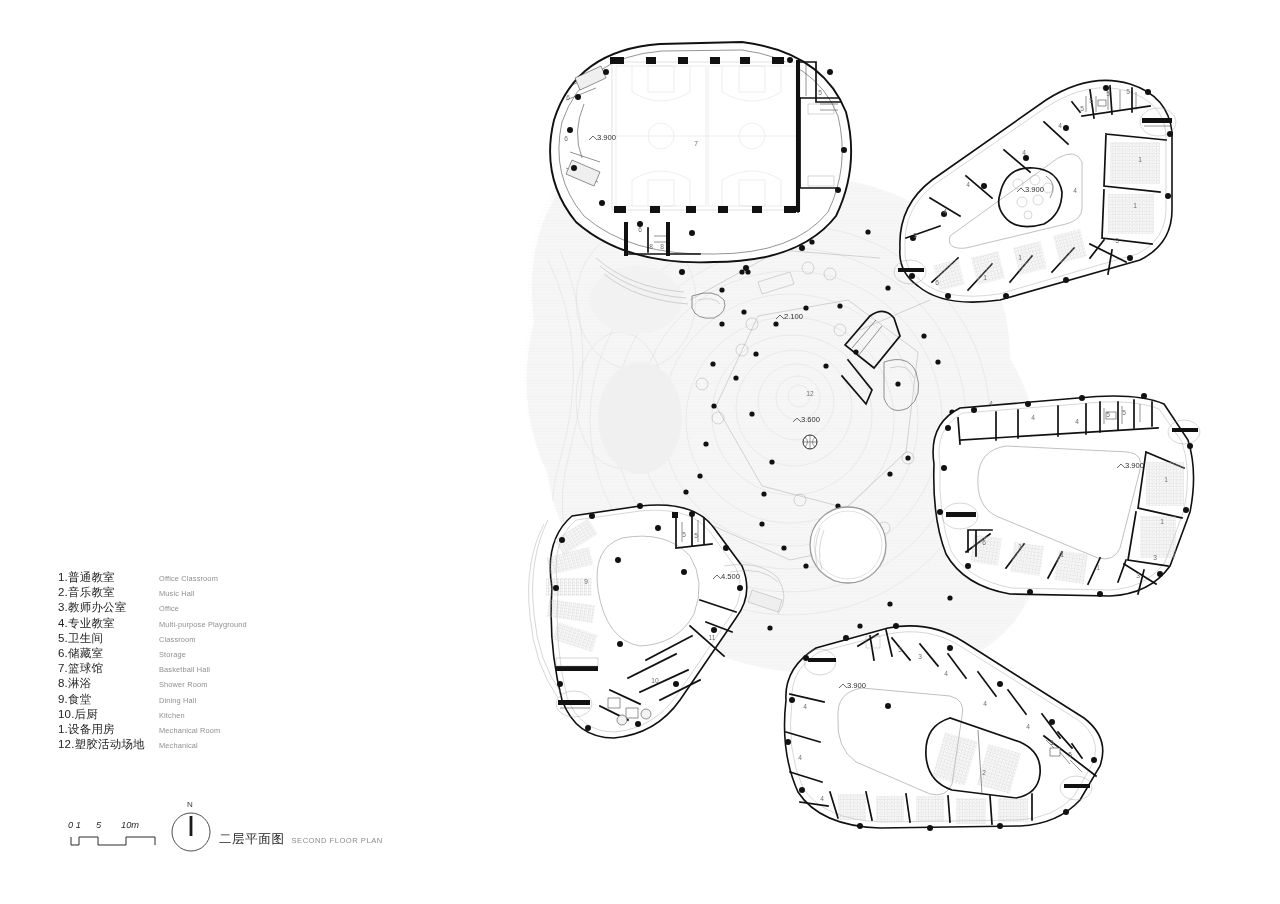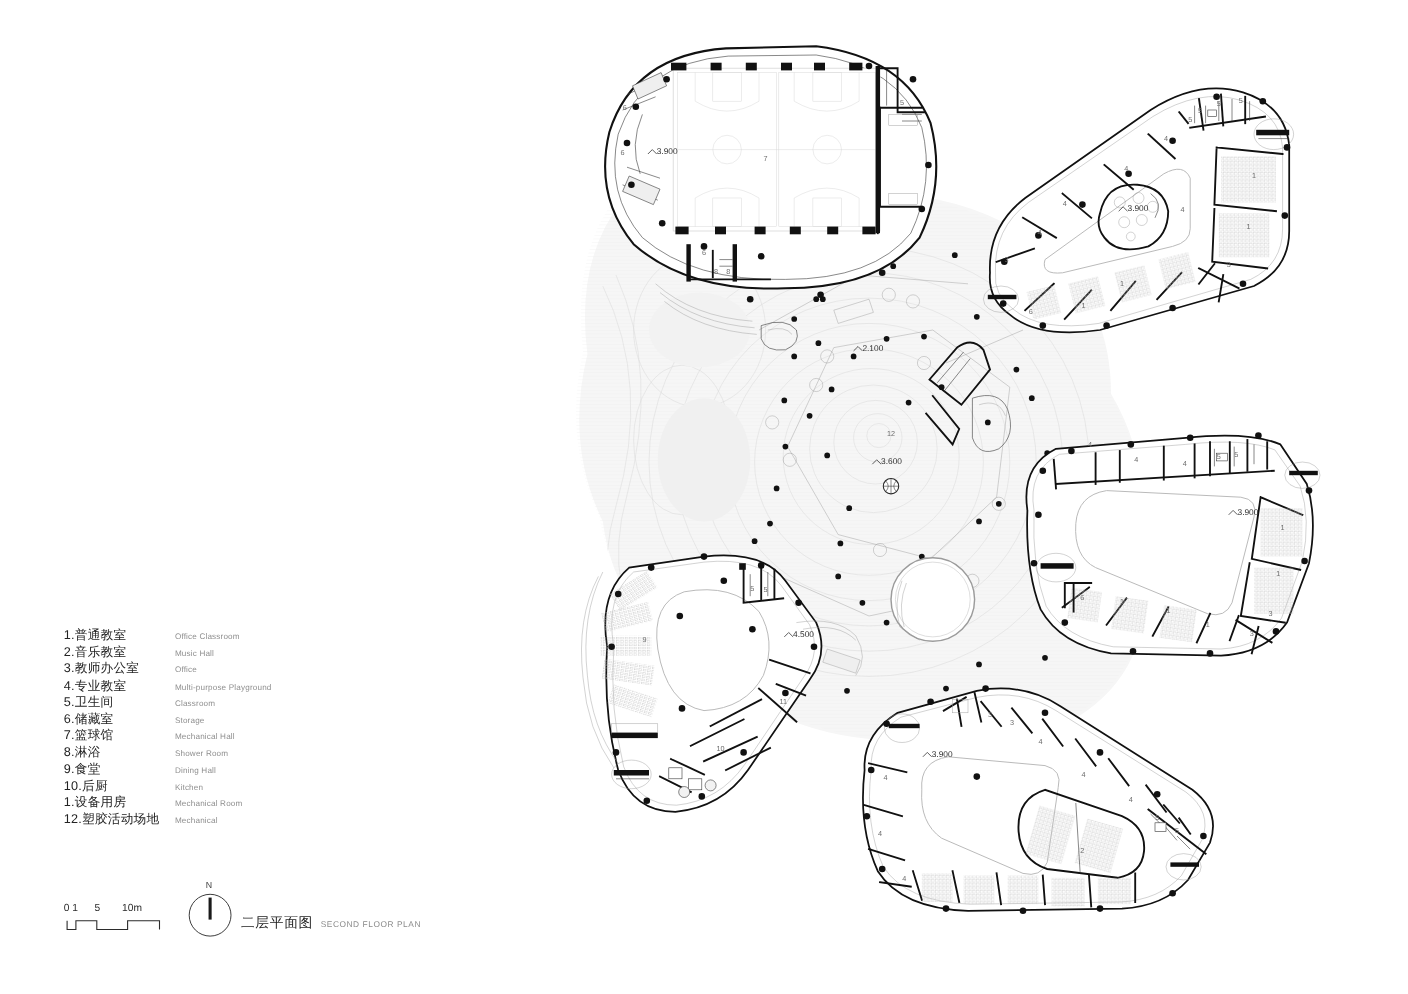--- a/index.html
+++ b/index.html
@@ -53,23 +53,24 @@
     font-size: 7.4px;
     color: #8f8f8f;
     letter-spacing: 0.15px;
     white-space: nowrap;
     padding-left: 1px;
   }
 
   
   #scalebar {
     position: absolute;
-    left: 58px;
+    left: 68px;
     top: 820px;
     width: 120px;
+    font-style: italic;
   }
   .sb-labels {
     position: relative;
     height: 13px;
     font-size: 9.3px;
     color: #2b2b2b;
   }
   .sb-labels span { position: absolute; top: 0; }
   .sb-l0 { left: 0px; }
   .sb-l5 { left: 28px; }
@@ -811,21 +812,21 @@
     <div class="legend-row">
       <span class="legend-cn"><span class="legend-num">5. </span>卫生间</span>
       <span class="legend-en">Classroom</span>
     </div>
     <div class="legend-row">
       <span class="legend-cn"><span class="legend-num">6. </span>储藏室</span>
       <span class="legend-en">Storage</span>
     </div>
     <div class="legend-row">
       <span class="legend-cn"><span class="legend-num">7. </span>篮球馆</span>
-      <span class="legend-en">Mechanical Hall</span>
+      <span class="legend-en">Basketball Hall</span>
     </div>
     <div class="legend-row">
       <span class="legend-cn"><span class="legend-num">8. </span>淋浴</span>
       <span class="legend-en">Shower Room</span>
     </div>
     <div class="legend-row">
       <span class="legend-cn"><span class="legend-num">9. </span>食堂</span>
       <span class="legend-en">Dining Hall</span>
     </div>
     <div class="legend-row">

